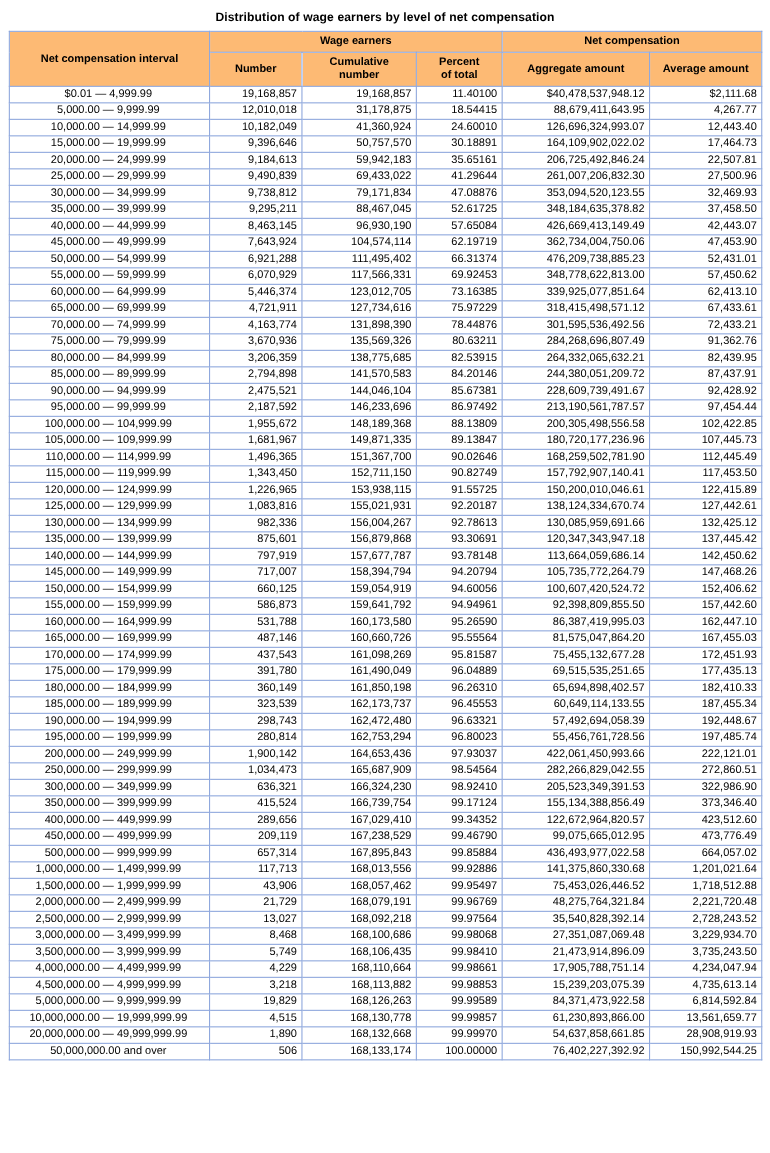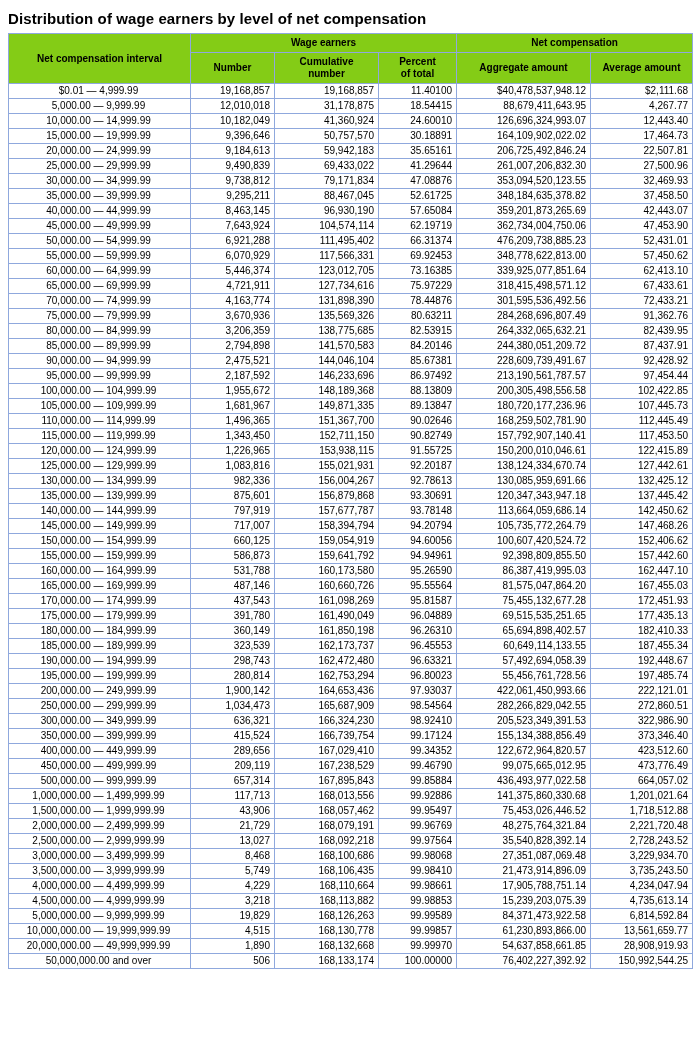--- a/index.html
+++ b/index.html
@@ -11,21 +11,22 @@
     width: 700px;
     font-family: "Liberation Sans", sans-serif;
     color: #000000;
   }
   .page {
     width: 700px;
     box-sizing: border-box;
     padding: 8px 8px 6px 8px;
   }
   .doc-title {
-    font-size: 15px;
+    text-align: center;
+    font-size: 11px;
     font-weight: bold;
     color: #000000;
     margin: 2px 0 6px 0;
     letter-spacing: 0.1px;
   }
   table.data {
     border-collapse: collapse;
     width: 684px;
     table-layout: fixed;
     font-size: 10px;
@@ -34,21 +35,21 @@
     border: 1px solid #8fa8dd;
     padding: 1px 4px;
     line-height: 12px;
     vertical-align: middle;
     white-space: nowrap;
     overflow: hidden;
   }
   table.data thead th {
     font-weight: bold;
     text-align: center;
-    background: #84cc16;
+    background: #fdba74;
     font-size: 10px;
     padding: 3px 4px;
   }
   th.grp {
     font-size: 11px;
   }
   th.interval-head {
     text-align: center;
   }
   tbody td {
@@ -164,21 +165,21 @@
           <td>88,467,045</td>
           <td>52.61725</td>
           <td>348,184,635,378.82</td>
           <td>37,458.50</td>
         </tr>
         <tr>
           <td class="interval">40,000.00 — 44,999.99</td>
           <td>8,463,145</td>
           <td>96,930,190</td>
           <td>57.65084</td>
-          <td>359,201,873,265.69</td>
+          <td>426,669,413,149.49</td>
           <td>42,443.07</td>
         </tr>
         <tr>
           <td class="interval">45,000.00 — 49,999.99</td>
           <td>7,643,924</td>
           <td>104,574,114</td>
           <td>62.19719</td>
           <td>362,734,004,750.06</td>
           <td>47,453.90</td>
         </tr>

